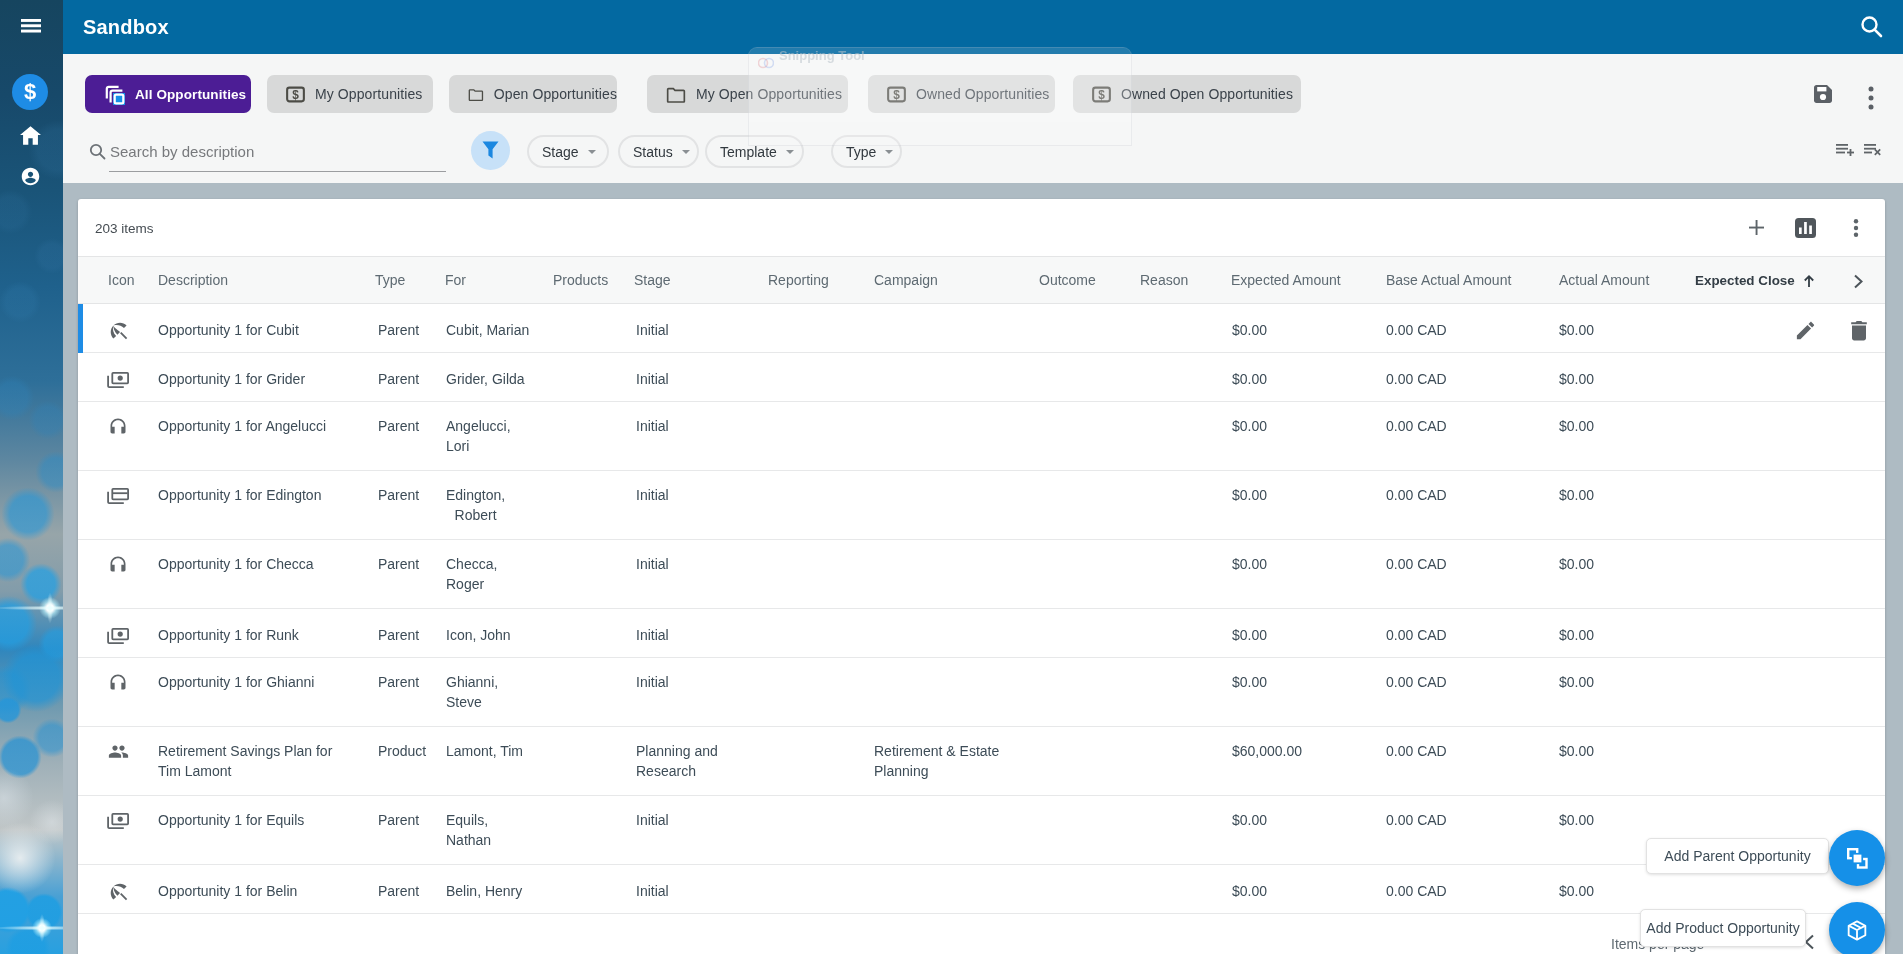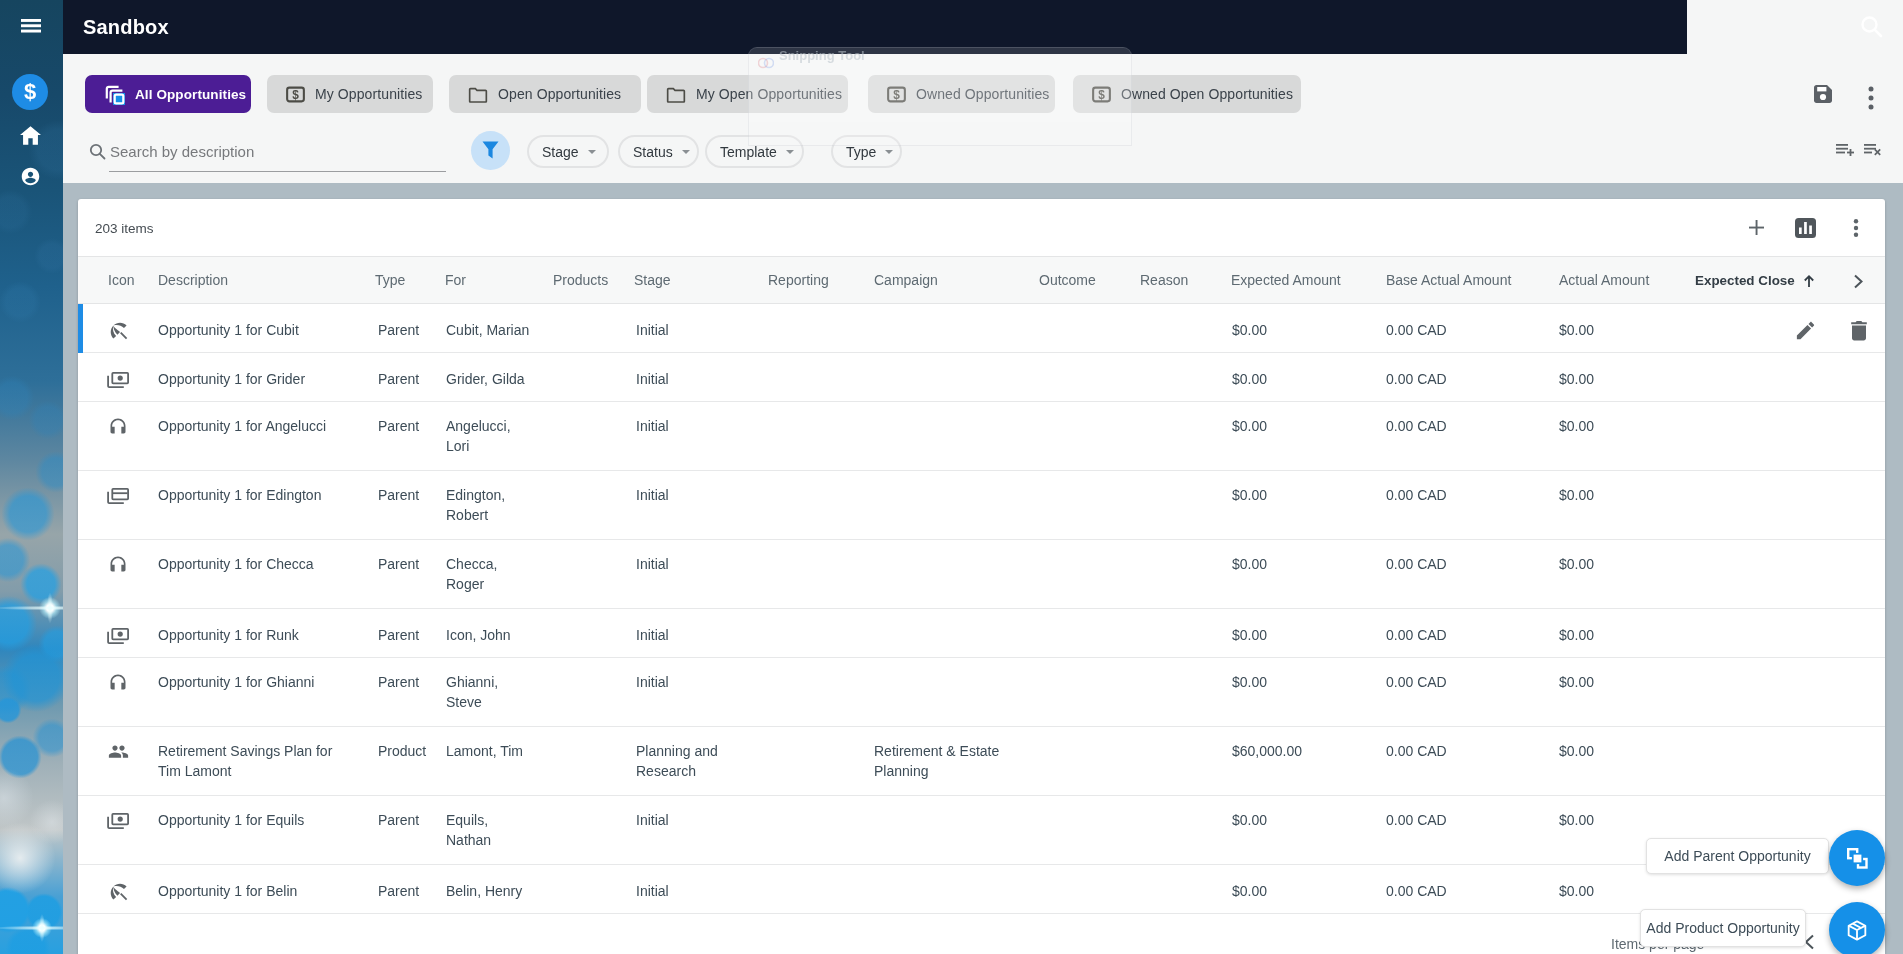--- a/index.html
+++ b/index.html
@@ -2,21 +2,21 @@
 <html><head>
 <meta charset="utf-8">
 <style>
   * { margin:0; padding:0; box-sizing:border-box; }
   html,body { width:1903px; height:954px; overflow:hidden;
     font-family:"Liberation Sans", sans-serif; background:#f5f6f6; }
   .abs { position:absolute; }
   svg { display:block; }
 
   
-  #header { left:0; top:0; width:1687px; height:54px; background:#0f172a; z-index:2; }
+  #header { left:0; top:0; width:1903px; height:54px; background:#0369a1; z-index:2; }
   #title { left:83px; top:16px; color:#fff; font-size:20px; font-weight:700; letter-spacing:0.2px; }
 
   
   #sidebar { left:0; top:0; width:63px; height:954px; z-index:3;
     background-image:
       radial-gradient(ellipse 75px 3px at 50px 608px, rgba(235,255,255,.95), rgba(235,255,255,0) 78%),
       radial-gradient(ellipse 4px 20px at 50px 608px, rgba(235,255,255,.9), rgba(235,255,255,0) 78%),
       radial-gradient(circle 11px at 50px 608px, rgba(255,255,255,1) 30%, rgba(190,245,255,.6) 60%, rgba(190,245,255,0) 100%),
       radial-gradient(ellipse 65px 3px at 42px 928px, rgba(235,255,255,.95), rgba(235,255,255,0) 78%),
       radial-gradient(ellipse 4px 18px at 42px 928px, rgba(235,255,255,.9), rgba(235,255,255,0) 78%),
@@ -132,21 +132,21 @@
     </svg>
     <span>All Opportunities</span>
   </div>
   <div class="btn" style="left:204px;width:166px;">
     <svg width="19" height="19" viewBox="0 0 20 20">
       <rect x="1.2" y="2.8" width="17.6" height="14.4" rx="2.4" fill="none" stroke="#4c4c46" stroke-width="2.2"></rect>
       <text x="10" y="14.3" font-size="12.5" font-weight="700" fill="#4c4c46" text-anchor="middle" font-family="Liberation Sans">$</text>
     </svg>
     <span>My Opportunities</span>
   </div>
-  <div class="btn" style="left:386px;width:192px;align-items:center;">
+  <div class="btn" style="left:386px;width:168px;align-items:center;">
     <svg width="20" height="17" viewBox="0 0 24 20">
       <path d="M9.2 2 l2 2 H21 c1.1 0 2 .9 2 2 v12 c0 1.1 -.9 2 -2 2 H3 c-1.1 0 -2 -.9 -2 -2 V4 c0 -1.1 .9 -2 2 -2 h6.2 M8.4 4 H3 v14 h18 V6 h-10.6 l-2 -2z" fill="#4c4c46" fill-rule="evenodd"></path>
     </svg>
     <span>Open Opportunities</span>
   </div>
   <div class="btn" style="left:584px;width:201px;">
     <svg width="20" height="17" viewBox="0 0 24 20">
       <path d="M9.2 2 l2 2 H21 c1.1 0 2 .9 2 2 v12 c0 1.1 -.9 2 -2 2 H3 c-1.1 0 -2 -.9 -2 -2 V4 c0 -1.1 .9 -2 2 -2 h6.2 M8.4 4 H3 v14 h18 V6 h-10.6 l-2 -2z" fill="#4c4c46" fill-rule="evenodd"></path>
     </svg>
     <span>My Open Opportunities</span>
@@ -308,21 +308,21 @@
           </svg>
         </div>
         <div class="cell" style="left:80px;">Opportunity 1 for Angelucci</div>
         <div class="cell" style="left:300px;">Parent</div>
         <div class="cell" style="left:368px;">Angelucci,<br>Lori</div>
         <div class="cell" style="left:558px;">Initial</div>
         <div class="cell" style="left:1154px;">$0.00</div>
         <div class="cell" style="left:1308px;">0.00 CAD</div>
         <div class="cell" style="left:1481px;">$0.00</div>
       </div>
-      <div class="row" style="top:272px;height:69px;">
+      <div class="row" style="top:272px;height:69px;text-align:center;">
         <div class="rowicon">
           <svg style="margin:2.5px 0 0 -1px" width="22" height="17" viewBox="0 0 22 17">
             <path d="M0.2 3.8 V14 c0 1.1 .9 2 2 2 H16.8 V14.2 H2 V3.8 Z" fill="#5f6468"></path>
             <rect x="5.3" y="0.9" width="15.8" height="10.4" rx="0.8" fill="none" stroke="#5f6468" stroke-width="1.8"></rect>
             <rect x="5.8" y="4.3" width="14.8" height="1.8" fill="#5f6468"></rect>
           </svg>
         </div>
         <div class="cell" style="left:80px;">Opportunity 1 for Edington</div>
         <div class="cell" style="left:300px;">Parent</div>
         <div class="cell" style="left:368px;">Edington,<br>Robert</div>

